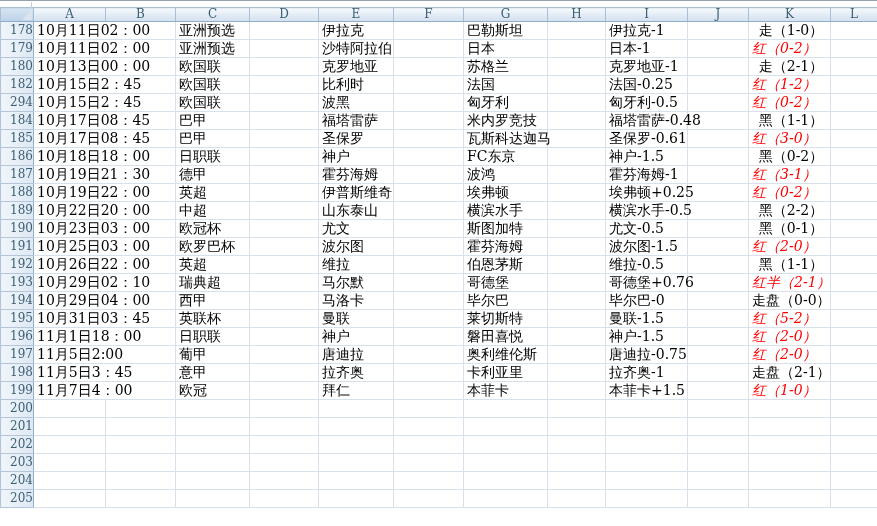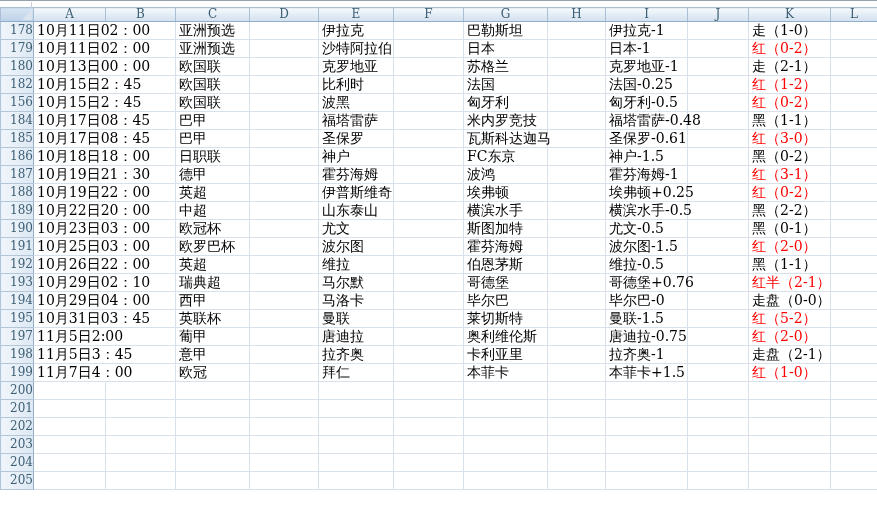--- a/index.html
+++ b/index.html
@@ -66,22 +66,22 @@
     text-align:right;line-height:17px;
   }
   tbody td{
     height:18px;
     border:1px solid #d8e0ec;
     font-size:14px;
     line-height:17px;
     color:#000;
     padding-left:3px;
   }
-  td.result.red{color:#ff0000;}
-  td.result.black{color:#000000;}
+  td.result.red{color:#ff0000;font-style:italic;}
+  td.result.black{color:#000000;text-align:center;}
 </style>
 </head>
 <body>
 
 <div class="screen">
   <div class="top-strip">
     <div class="nb-divider"></div>
   </div>
   <table class="grid">
     <colgroup>
@@ -169,21 +169,21 @@
           <td>比利时</td>
           <td></td>
           <td>法国</td>
           <td></td>
           <td>法国-0.25</td>
           <td></td>
           <td class="result red">红（1-2）</td>
           <td></td>
         </tr>
         <tr>
-          <th class="rownum">156</th>
+          <th class="rownum">294</th>
           <td colspan="2">10月15日2：45</td>
           <td>欧国联</td>
           <td></td>
           <td>波黑</td>
           <td></td>
           <td>匈牙利</td>
           <td></td>
           <td>匈牙利-0.5</td>
           <td></td>
           <td class="result red">红（0-2）</td>
@@ -348,20 +348,34 @@
           <td colspan="2">10月31日03：45</td>
           <td>英联杯</td>
           <td></td>
           <td>曼联</td>
           <td></td>
           <td>莱切斯特</td>
           <td></td>
           <td>曼联-1.5</td>
           <td></td>
           <td class="result red">红（5-2）</td>
+          <td></td>
+        </tr>
+        <tr>
+          <th class="rownum">196</th>
+          <td colspan="2">11月1日18：00</td>
+          <td>日职联</td>
+          <td></td>
+          <td>神户</td>
+          <td></td>
+          <td>磐田喜悦</td>
+          <td></td>
+          <td>神户-1.5</td>
+          <td></td>
+          <td class="result red">红（2-0）</td>
           <td></td>
         </tr>
         <tr>
           <th class="rownum">197</th>
           <td colspan="2">11月5日2:00</td>
           <td>葡甲</td>
           <td></td>
           <td>唐迪拉</td>
           <td></td>
           <td>奥利维伦斯</td>

